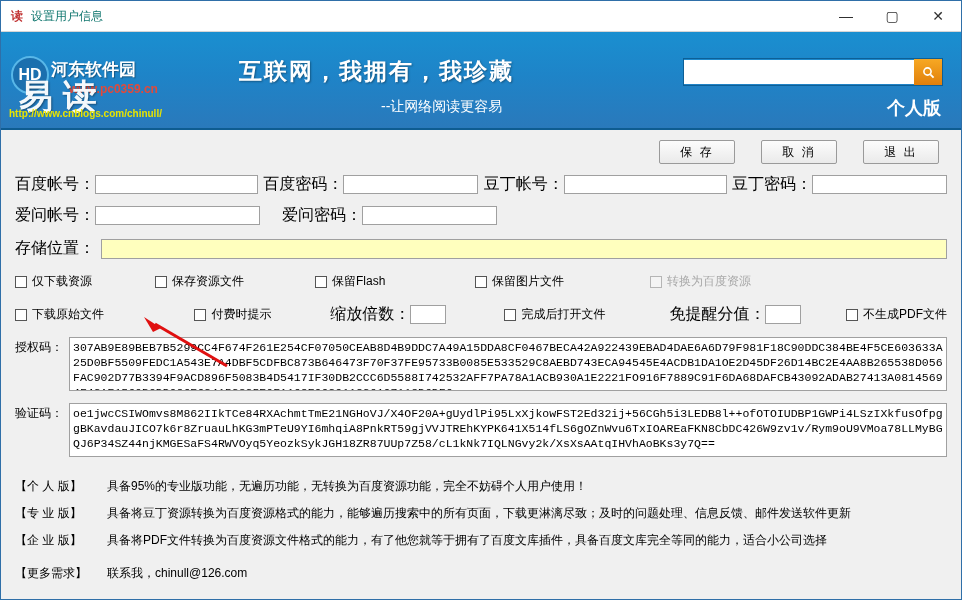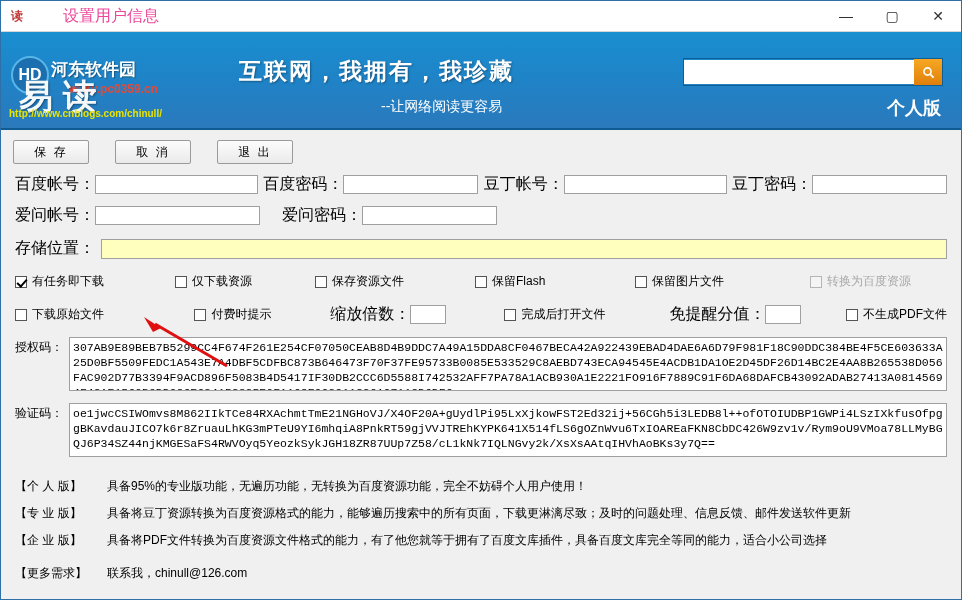--- a/index.html
+++ b/index.html
@@ -37,24 +37,23 @@
     width: 18px;
     height: 18px;
     margin: 0 5px 0 7px;
     color: #c03030;
     font-size: 12px;
     line-height: 18px;
     text-align: center;
     font-weight: bold;
   }
   .titlebar-text {
-    font-size: 16px;
-    color: #ec4899;
+    font-size: 12px;
+    color: #0f766e;
     flex: 1;
-    margin-left: 32px;
   }
   .win-btns {
     display: flex;
     height: 30px;
   }
   .win-btn {
     width: 46px;
     height: 30px;
     display: flex;
     align-items: center;
@@ -189,20 +188,21 @@
 
   
   .content {
     flex: 1;
     background: #f0f0f0;
     position: relative;
     padding: 0;
   }
   .topbuttons {
     display: flex;
+    justify-content: flex-end;
     gap: 26px;
     padding: 10px 22px 0 12px;
   }
   .btn {
     width: 74px;
     height: 22px;
     background: linear-gradient(to bottom, #fcfcfc, #eaeaea);
     border: 1px solid #9a9a9a;
     border-radius: 2px;
     font-size: 12px;
@@ -418,24 +418,20 @@
       <span class="lbl">爱问密码：</span>
       <input class="txt" style="width: 135px;" type="password" value="">
     </div>
 
     <div class="store-row">
       <span class="lbl">存储位置：</span>
       <input class="store-input" type="text" value="" style="">
     </div>
 
     <div class="check-row">
-      <div class="chk checked" style="width:160px">
-        <span class="box"></span>
-        <span>有任务即下载</span>
-      </div>
       <div class="chk" style="width:140px">
         <span class="box"></span>
         <span>仅下载资源</span>
       </div>
       <div class="chk" style="width:160px">
         <span class="box"></span>
         <span>保存资源文件</span>
       </div>
       <div class="chk" style="width:160px">
         <span class="box"></span>

